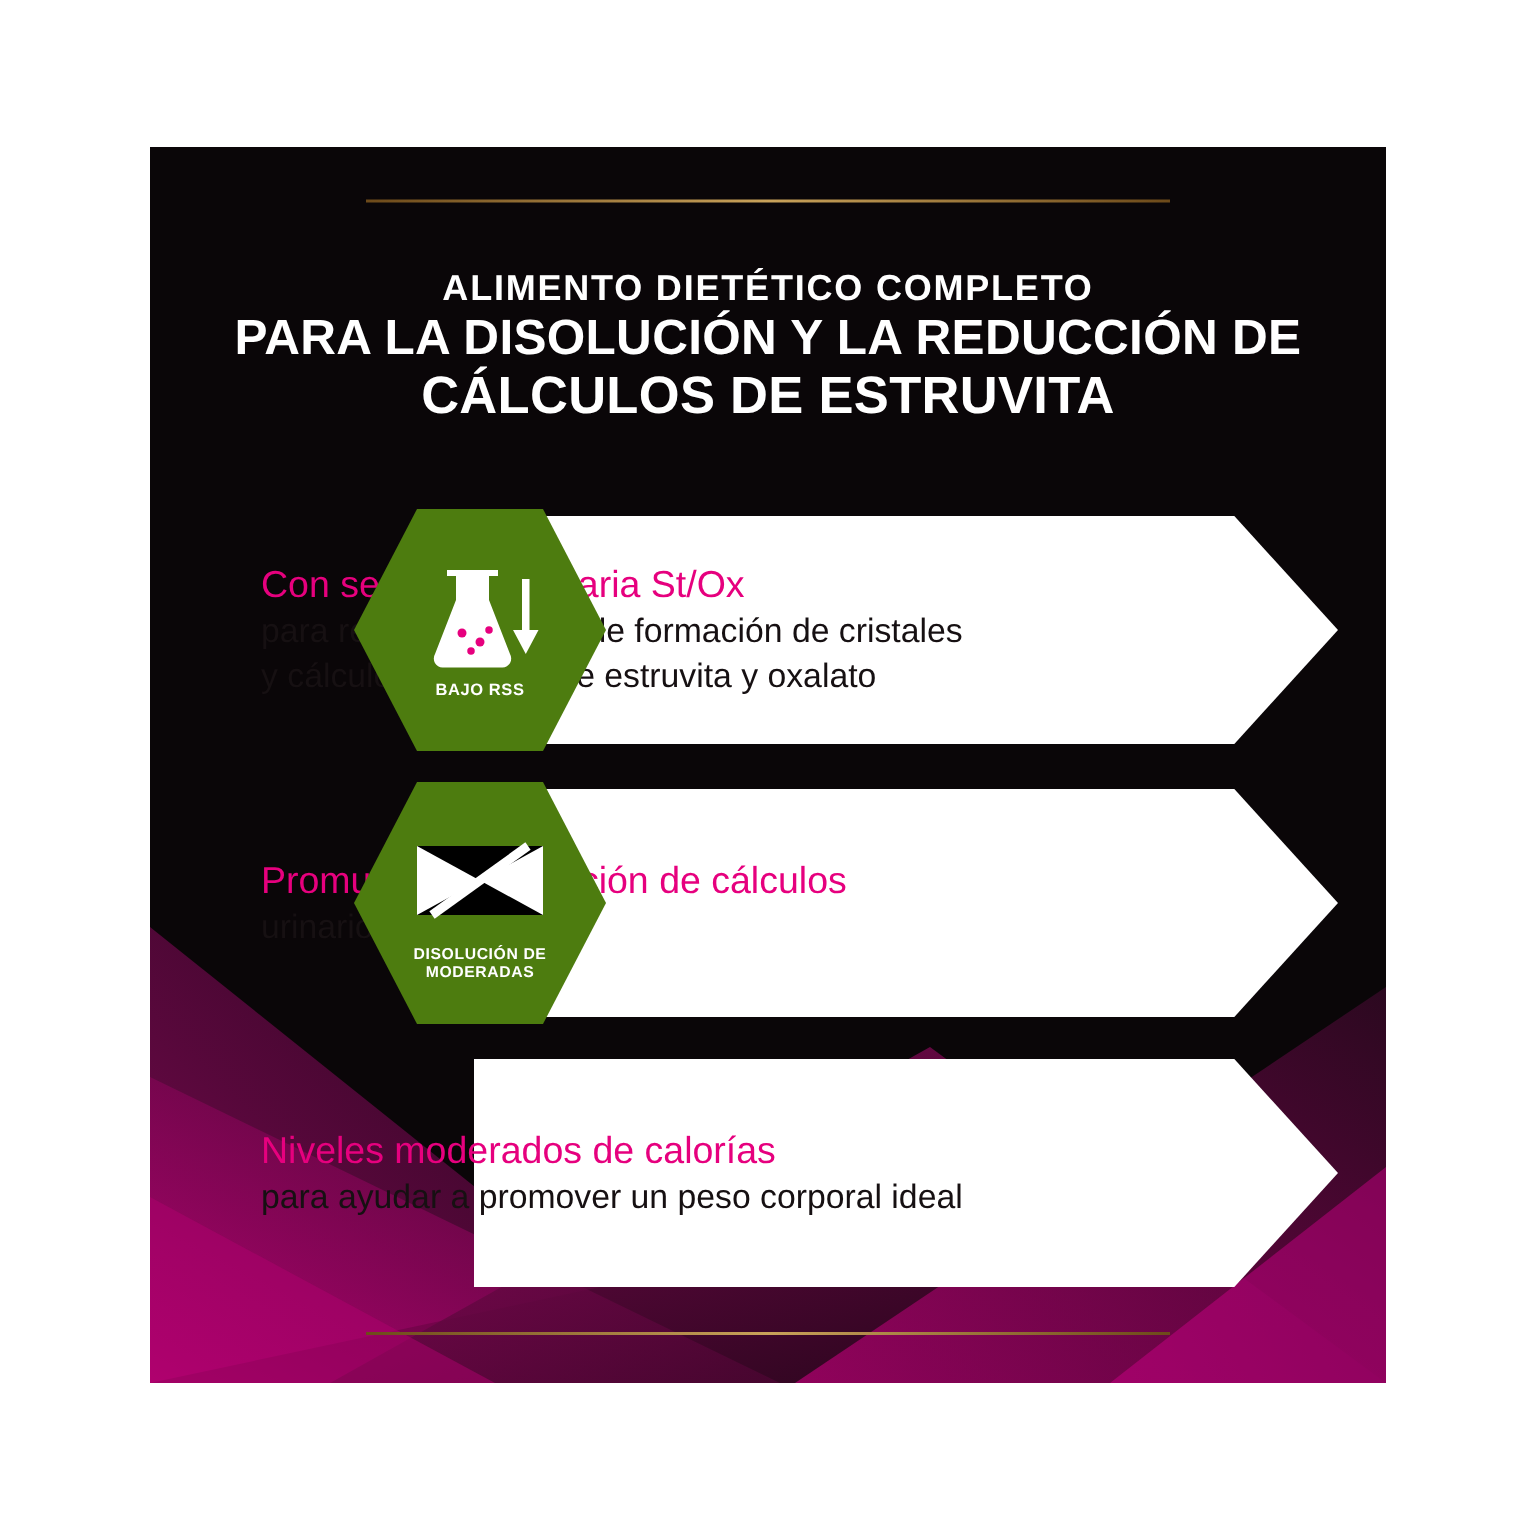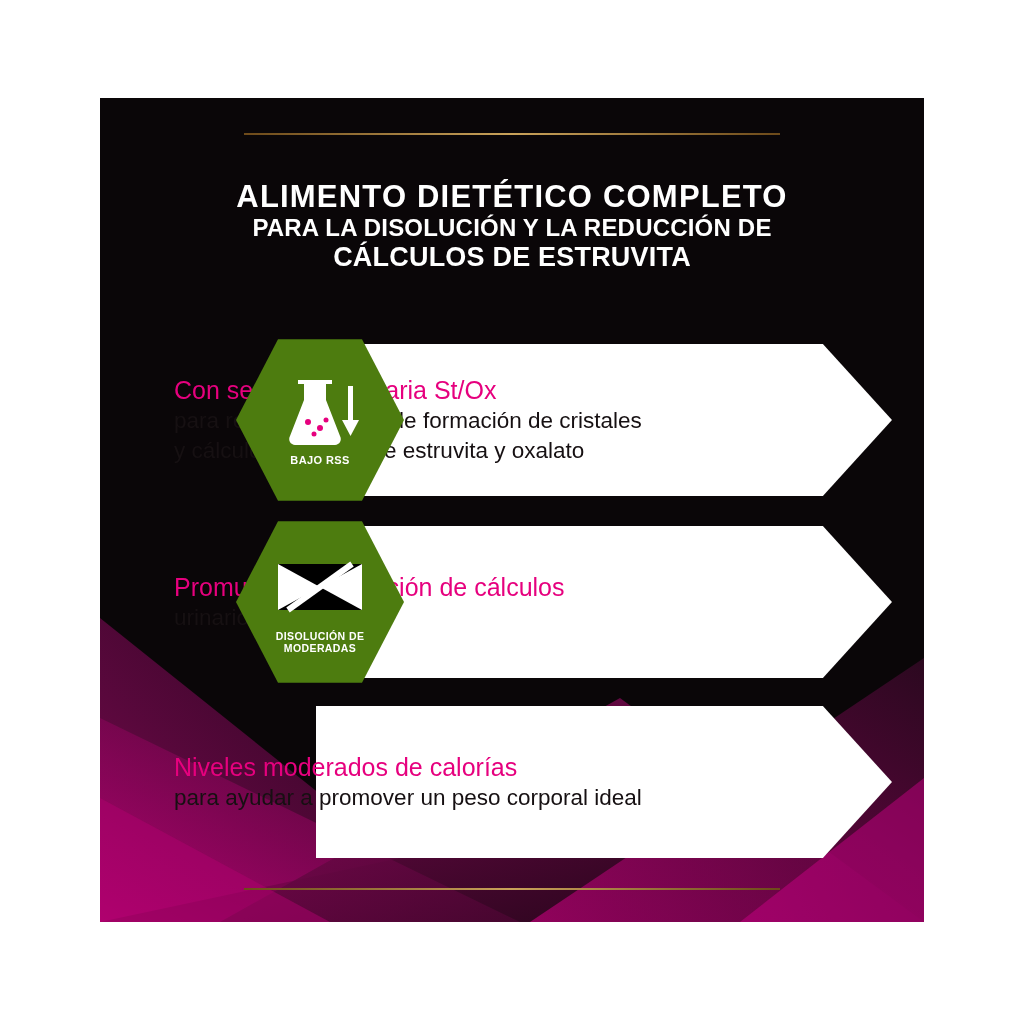--- a/index.html
+++ b/index.html
@@ -45,23 +45,23 @@
     left: 30px;
     top: 82px;
     width: 764px;
     text-align: center;
     color: #ffffff;
     font-family: "Liberation Sans", sans-serif;
     font-weight: bold;
     letter-spacing: 0.5px;
     line-height: 1.12;
   }
-  .headline .l1 { font-size: 31px; display: block; letter-spacing: 1.2px; }
-  .headline .l2 { font-size: 24px; display: block; letter-spacing: 0.2px; }
-  .headline .l3 { font-size: 27px; display: block; letter-spacing: 0.2px; }
+  .headline .l1 { font-size: 24px; display: block; letter-spacing: 1.2px; }
+  .headline .l2 { font-size: 33px; display: block; letter-spacing: 0.2px; }
+  .headline .l3 { font-size: 35px; display: block; letter-spacing: 0.2px; }
 
   .benefit {
     position: absolute;
     left: 36px;
     width: 756px;
     height: 152px;
   }
   .benefit.b1 { top: 246px; }
   .benefit.b2 { top: 428px; }
   .benefit.b3 { top: 608px; }

